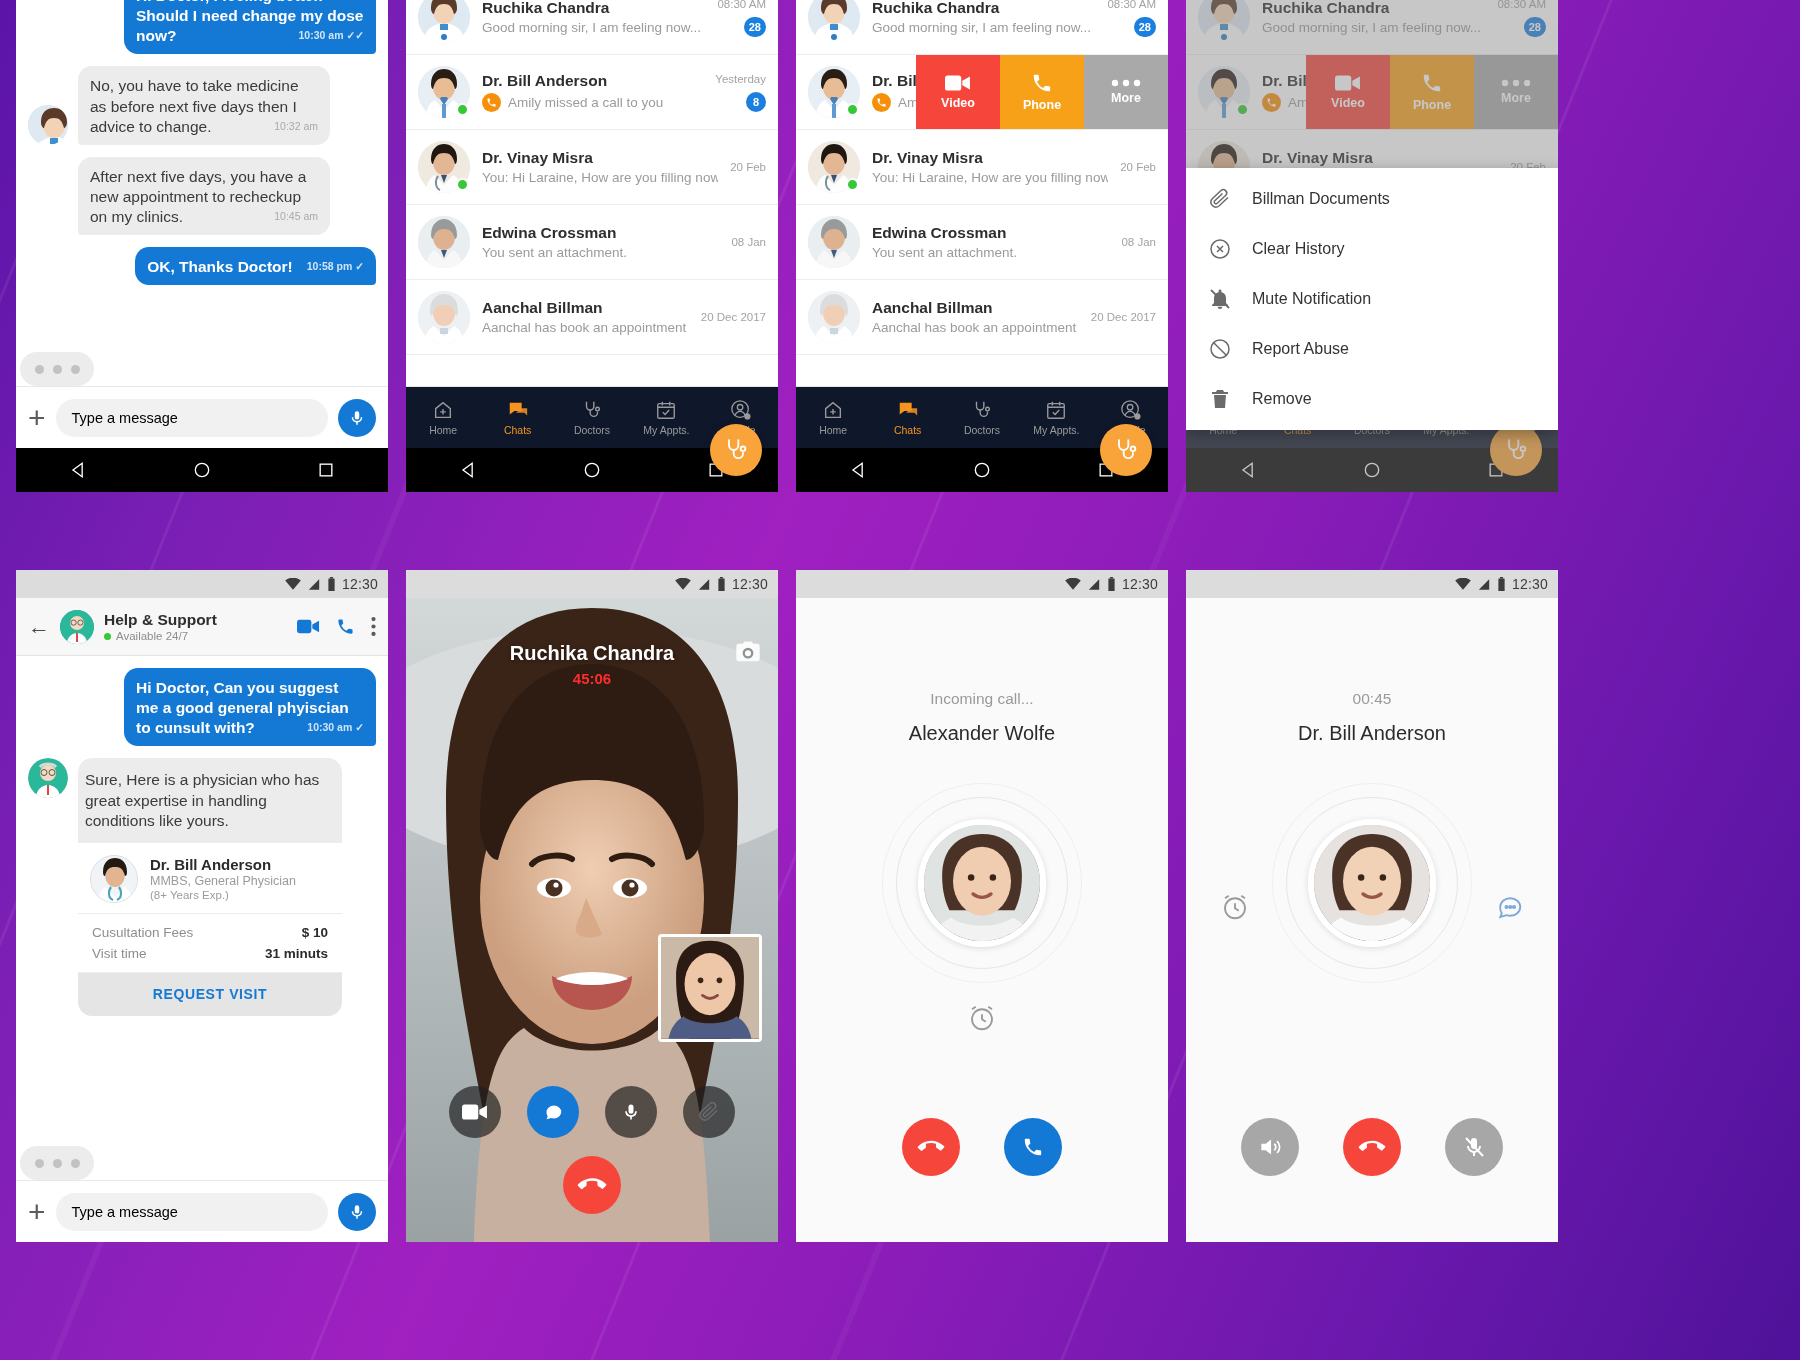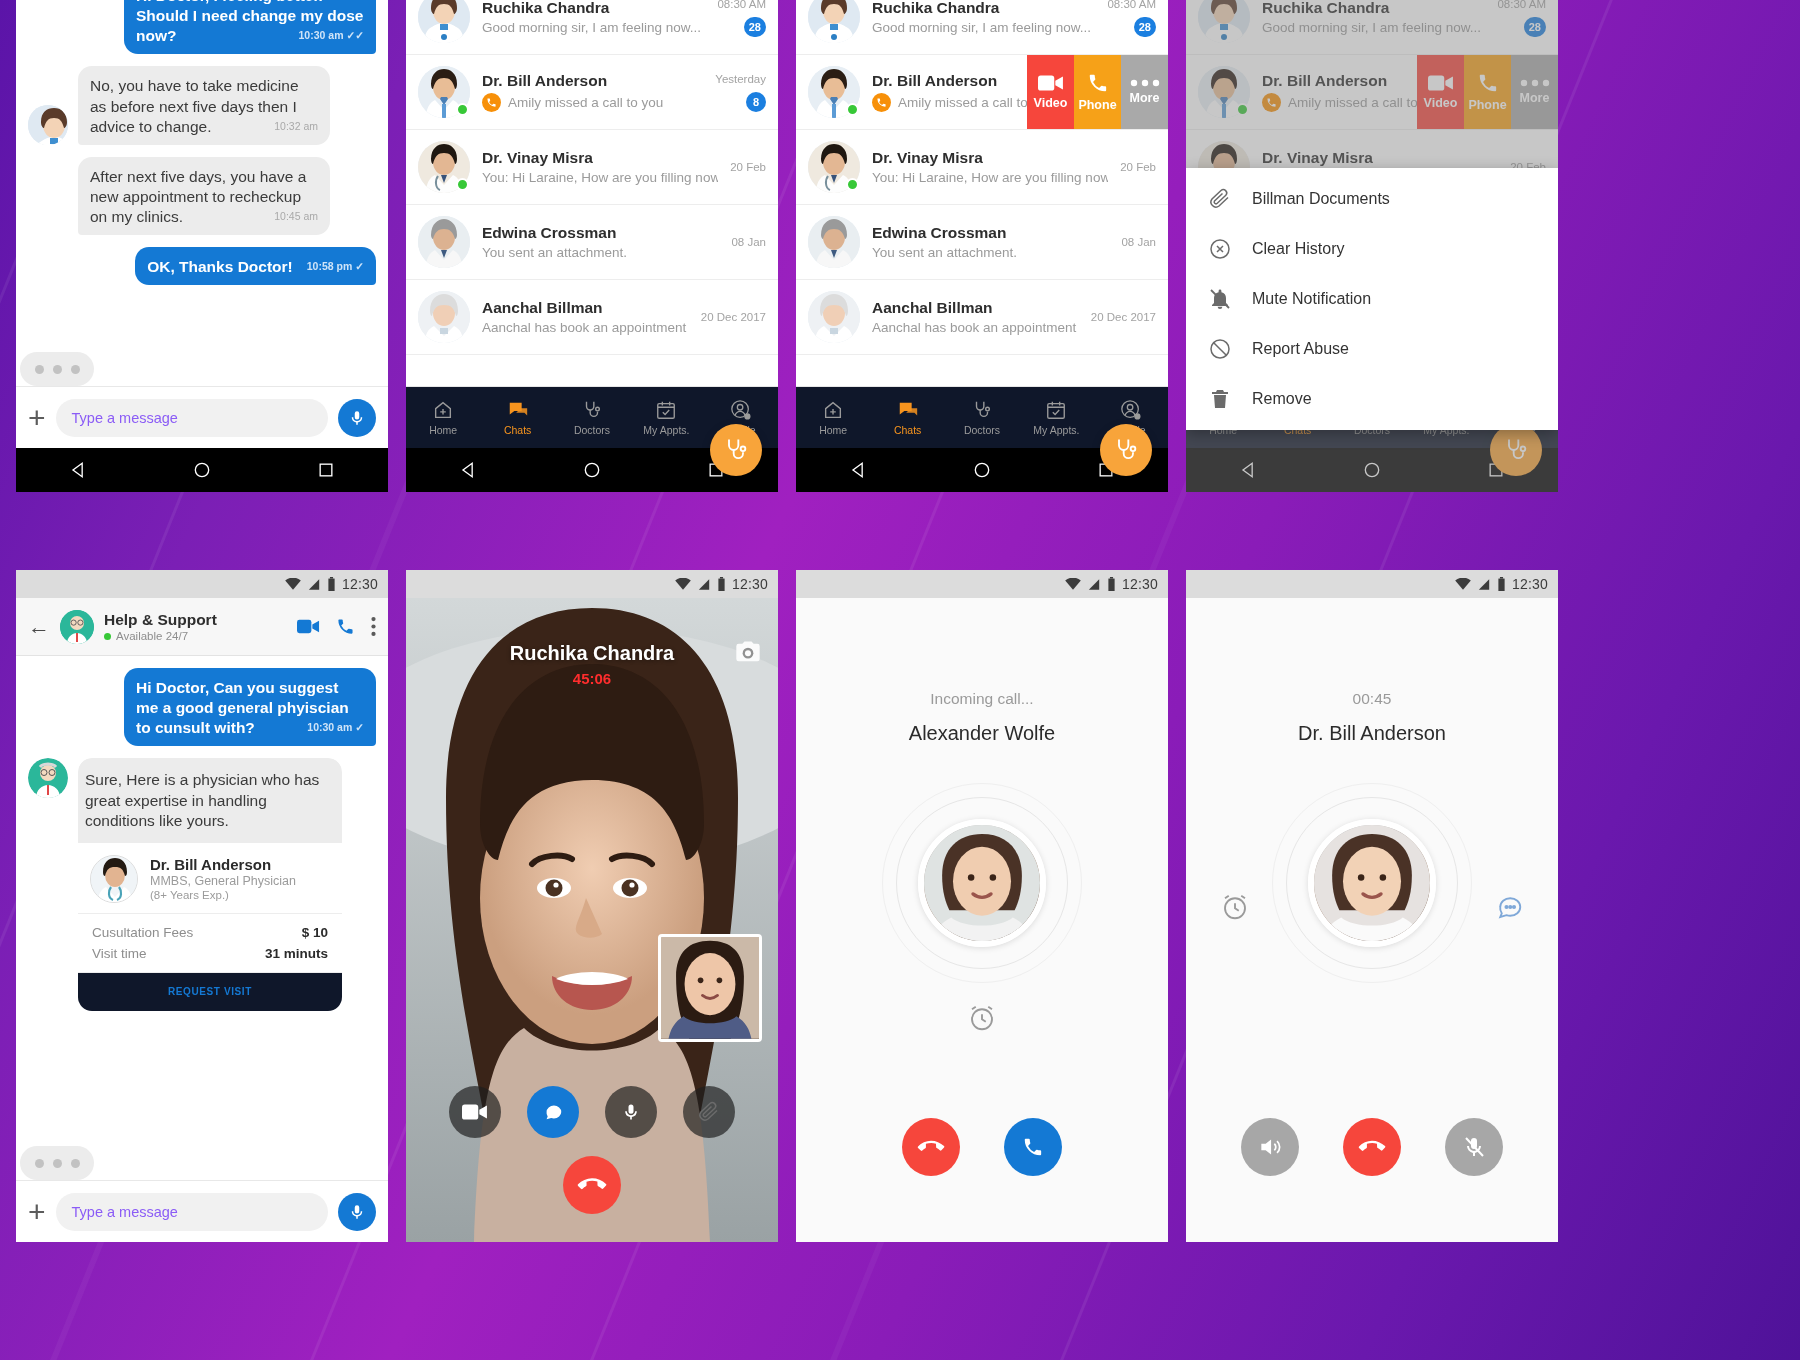--- a/index.html
+++ b/index.html
@@ -57,21 +57,21 @@
   .typing { width:74px; height:34px; background:#ececec; border-radius:18px;
             display:flex; align-items:center; justify-content:center; gap:9px; margin:18px 0 0 4px;}
   .typing span { width:9px; height:9px; border-radius:50%; background:#c2c2c2; }
   .composer {
     height:62px; border-top:1px solid #e8e8e8; display:flex; align-items:center;
     gap:10px; padding:0 12px; background:#fff;
   }
   .plus { font-size:30px; color:#5c5c5c; line-height:1; font-weight:300; }
   .tinput {
     flex:1; height:38px; border-radius:19px; background:#f1f1f1;
-    display:flex; align-items:center; padding:0 16px; color:#8b5cf6; font-size:14.5px;
+    display:flex; align-items:center; padding:0 16px; color:#000000; font-size:14.5px;
   }
   .micbtn { width:38px; height:38px; border-radius:50%; background:#1479d4;
             display:flex; align-items:center; justify-content:center; }
 
   
   .clist { display:flex; flex-direction:column; height:100%; background:#fff; }
   .citems { flex:1; overflow:hidden; position:relative; }
   .ci { display:flex; align-items:center; gap:12px; padding:12px 12px 12px 12px;
         border-bottom:1px solid #ededed; height:75px; position:relative; background:#fff;}
   .ci .avw { position:relative; flex:0 0 52px; }
@@ -93,21 +93,21 @@
   .fab { position:absolute; right:16px; bottom:16px; width:52px; height:52px;
          border-radius:50%; background:#f8a43a; display:flex; align-items:center;
          justify-content:center; box-shadow:0 3px 8px rgba(0,0,0,.25); }
   .tabbar { height:62px; background:#0f172a; border-top:1px solid #e6e6e6;
             display:flex; align-items:center; }
   .tab { flex:1; display:flex; flex-direction:column; align-items:center; gap:3px;
          font-size:10.5px; color:#9a9a9a; }
   .tab.active { color:#f7941e; }
   
   .swipe { position:absolute; right:0; top:0; bottom:0; display:flex; }
-  .sw { width:47px; display:flex; flex-direction:column; align-items:center;
+  .sw { width:84px; display:flex; flex-direction:column; align-items:center;
         justify-content:center; gap:4px; color:#fff; font-size:12.5px; font-weight:600; }
   .sw.video { background:#f6463c; }
   .sw.phone { background:#f6a118; }
   .sw.more  { background:#a9a9a9; }
 
   
   .scrim { position:absolute; inset:0; background:rgba(130,130,130,.45); }
   .menu { position:absolute; left:0; right:0; top:168px; background:#fff;
           box-shadow:0 4px 14px rgba(0,0,0,.3); padding:6px 0; }
   .mi { display:flex; align-items:center; gap:20px; padding:0 22px; height:50px;
@@ -127,22 +127,22 @@
   .doccard { background:#fff; border-radius:0 0 12px 12px; margin:0; }
   .docrow { display:flex; gap:12px; align-items:center; padding:12px 12px 10px; }
   .docav { width:48px; height:48px; border-radius:50%; border:1px solid #ddd; overflow:hidden;
            background:#eef3f7; flex:0 0 48px; position:relative;}
   .docname { font-size:15px; font-weight:700; color:#2b2b2b; }
   .docdeg { font-size:12.5px; color:#9b9b9b; margin-top:1px; }
   .docexp { font-size:11.5px; color:#9b9b9b; margin-top:1px; }
   .feerow { display:flex; justify-content:space-between; padding:3px 14px;
             font-size:13.5px; color:#8e8e8e; }
   .feerow b { color:#2b2b2b; font-weight:700; }
-  .reqbtn { text-align:center; padding:13px 0 14px; font-size:10px; font-weight:700;
-            color:#1479d4; letter-spacing:.6px; border-top:1px solid #ededed; background:#0f172a;}
+  .reqbtn { text-align:center; padding:13px 0 14px; font-size:14px; font-weight:700;
+            color:#1479d4; letter-spacing:.6px; border-top:1px solid #ededed; background:#e5e5e5;}
 
   
   .vcall { position:relative; height:100%; overflow:hidden;
            background:linear-gradient(160deg,#cfd6d8 0%,#b3a79c 28%,#6e4b38 58%,#402a20 100%); }
   .vfaces { position:absolute; inset:0; }
   .vname { position:absolute; top:44px; left:0; right:0; text-align:center; color:#fff;
            font-size:20px; font-weight:600; text-shadow:0 1px 4px rgba(0,0,0,.4); }
   .vtimer { position:absolute; top:72px; left:0; right:0; text-align:center;
             color:#ff2d2d; font-size:15px; font-weight:600; }
   .vswap { position:absolute; top:40px; right:16px; width:28px; height:28px; opacity:.92;}

